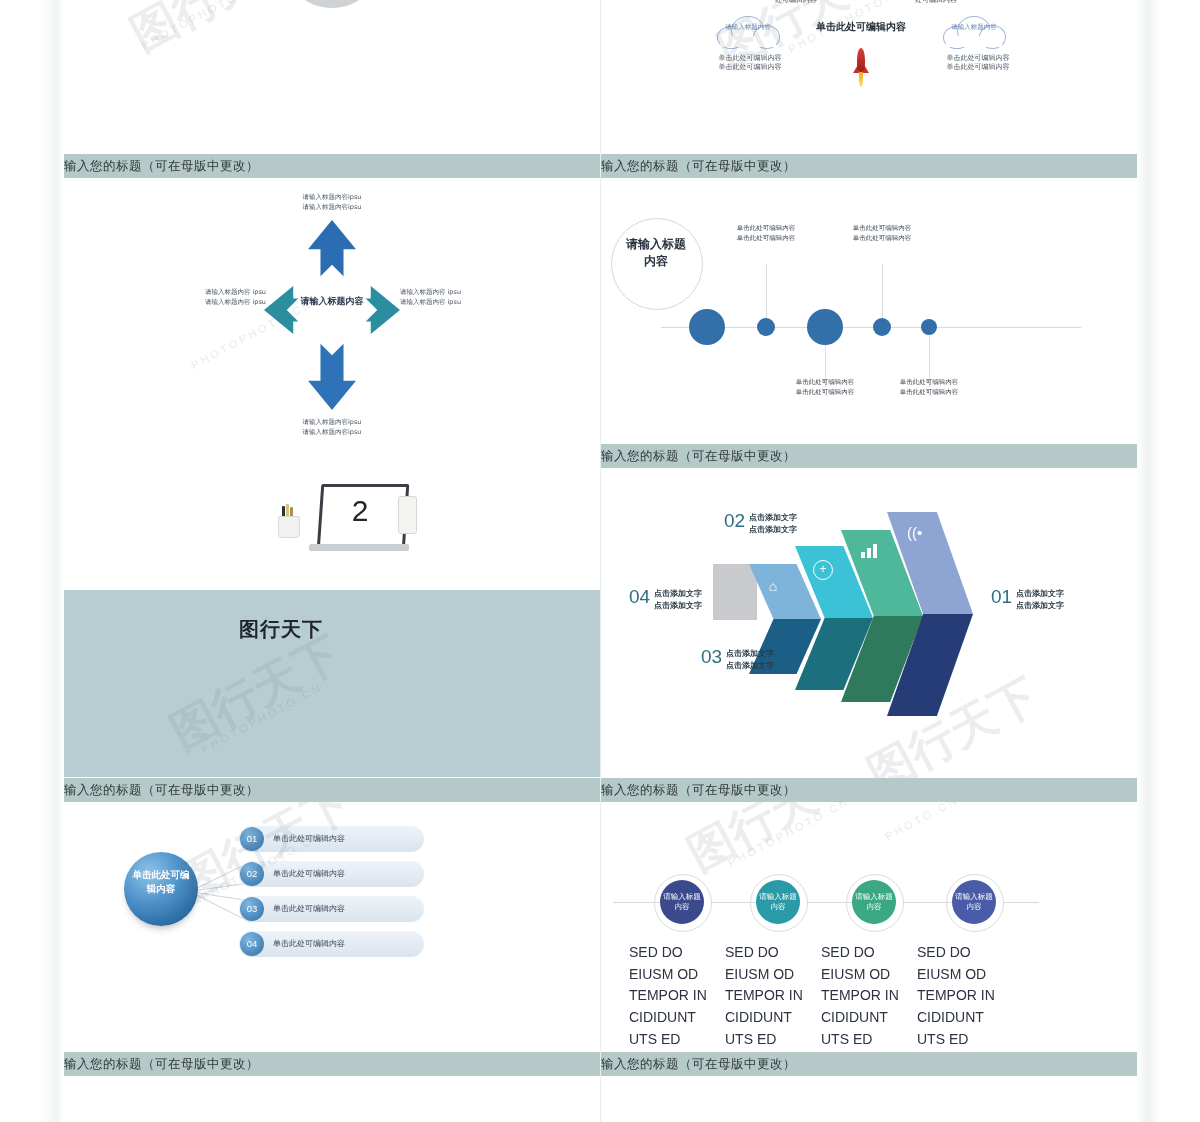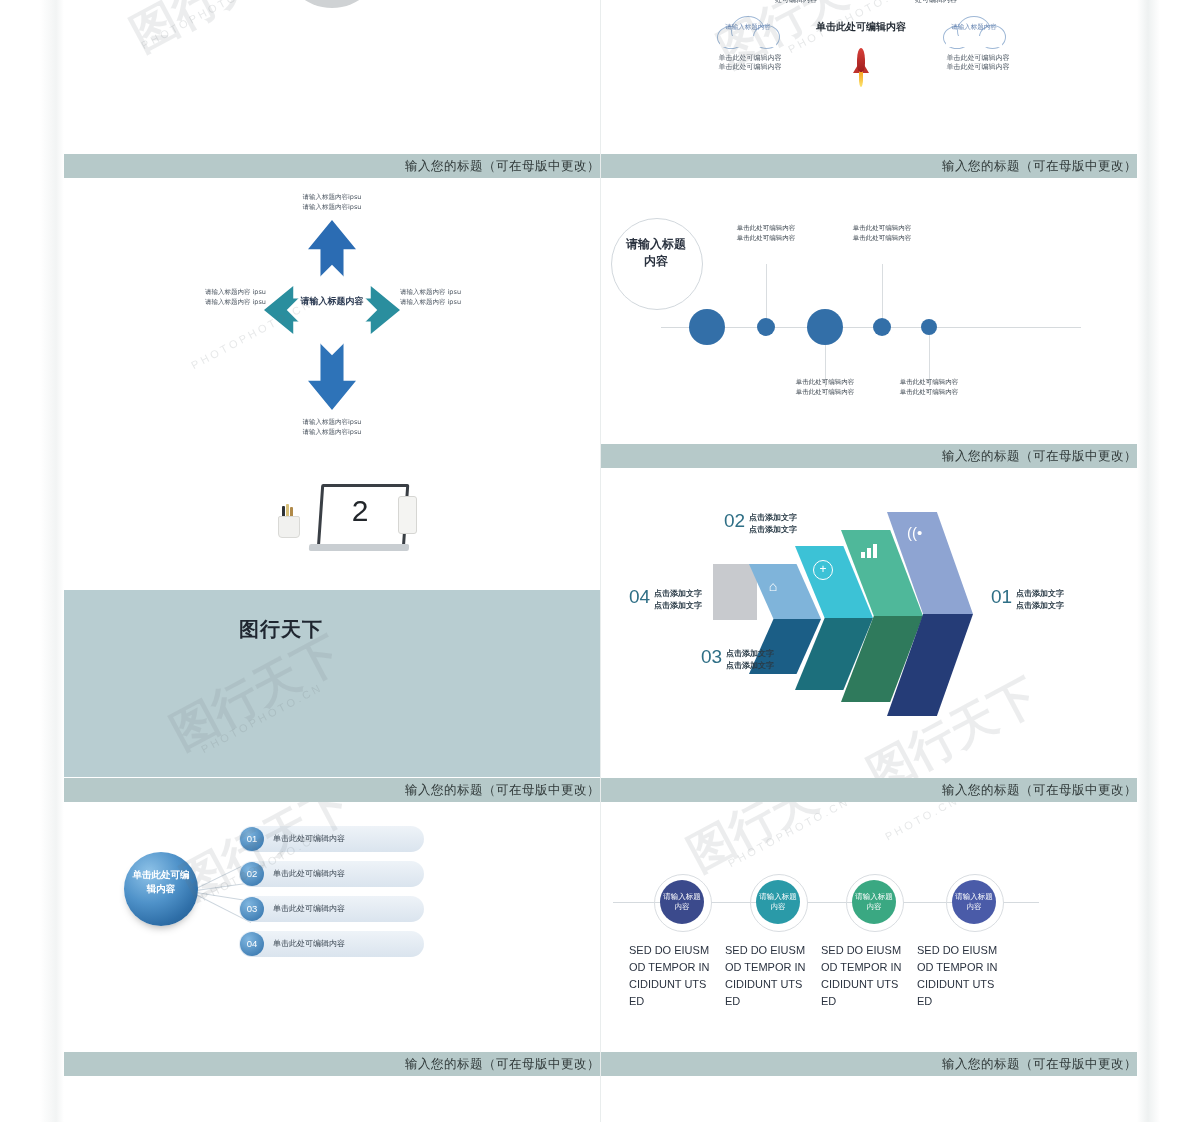--- a/index.html
+++ b/index.html
@@ -20,21 +20,21 @@
   .col{position:absolute;top:0;width:536px;height:1122px;background:#fff;}
   .col.left{left:0;}
   .col.right{left:537px;}
   .gap{position:absolute;left:536px;top:0;width:1px;height:1122px;background:#e9eded;}
 
   .slide{position:absolute;left:0;width:536px;background:#fff;overflow:hidden;}
   .slide .body{position:absolute;left:0;top:0;right:0;bottom:24px;overflow:hidden;}
   .titlebar{
     position:absolute;left:0;right:0;bottom:0;height:24px;
     background:#b6c9c9;color:#2f3838;
-    font-size:12.5px;line-height:24px;text-align:right;letter-spacing:.5px;
+    font-size:12.5px;line-height:24px;text-align:left;letter-spacing:.5px;
     font-family:"DejaVu Sans",sans-serif;
   }
 
   
   .cn{font-family:"DejaVu Sans",sans-serif;}
   .mini{font-size:7px;color:#4a5560;line-height:1.35;text-align:center;}
 
   
   .swot-wrap{position:absolute;left:0;top:-92px;width:536px;height:230px;}
   .donut{position:absolute;left:218px;top:0px;width:100px;height:100px;border-radius:50%;
@@ -114,21 +114,21 @@
     text-align:center;line-height:24px;font-family:"Liberation Sans",sans-serif;}
   .pill .ptxt{position:absolute;left:34px;top:0;height:26px;line-height:26px;font-size:8px;color:#3a4652;}
   .connector{position:absolute;background:#cdd6de;height:1px;transform-origin:0 0;}
 
   
   .tcirc{position:absolute;width:44px;height:44px;border-radius:50%;color:#fff;
     font-size:7.5px;line-height:1.3;text-align:center;display:flex;align-items:center;
     justify-content:center;flex-direction:column;}
   .tcirc span{display:block;}
   .tring{position:absolute;width:56px;height:56px;border-radius:50%;border:1px solid #d9dde1;}
-  .tcap{position:absolute;width:82px;font-size:11px;color:#2b3340;line-height:1.55;
+  .tcap{position:absolute;width:82px;font-size:14px;color:#2b3340;line-height:1.55;
     font-family:"Liberation Sans",sans-serif;}
   .tconn{position:absolute;height:1px;background:#d5dade;}
 
   
   .wm{position:absolute;pointer-events:none;user-select:none;opacity:.16;color:#6b7479;
       font-family:"Liberation Sans",sans-serif;white-space:nowrap;}
   .wm-t{font-size:11px;letter-spacing:3px;transform:rotate(-28deg);}
   .wm-fig{font-size:46px;font-weight:700;transform:rotate(-28deg);opacity:.12;}
 </style>
 </head>

